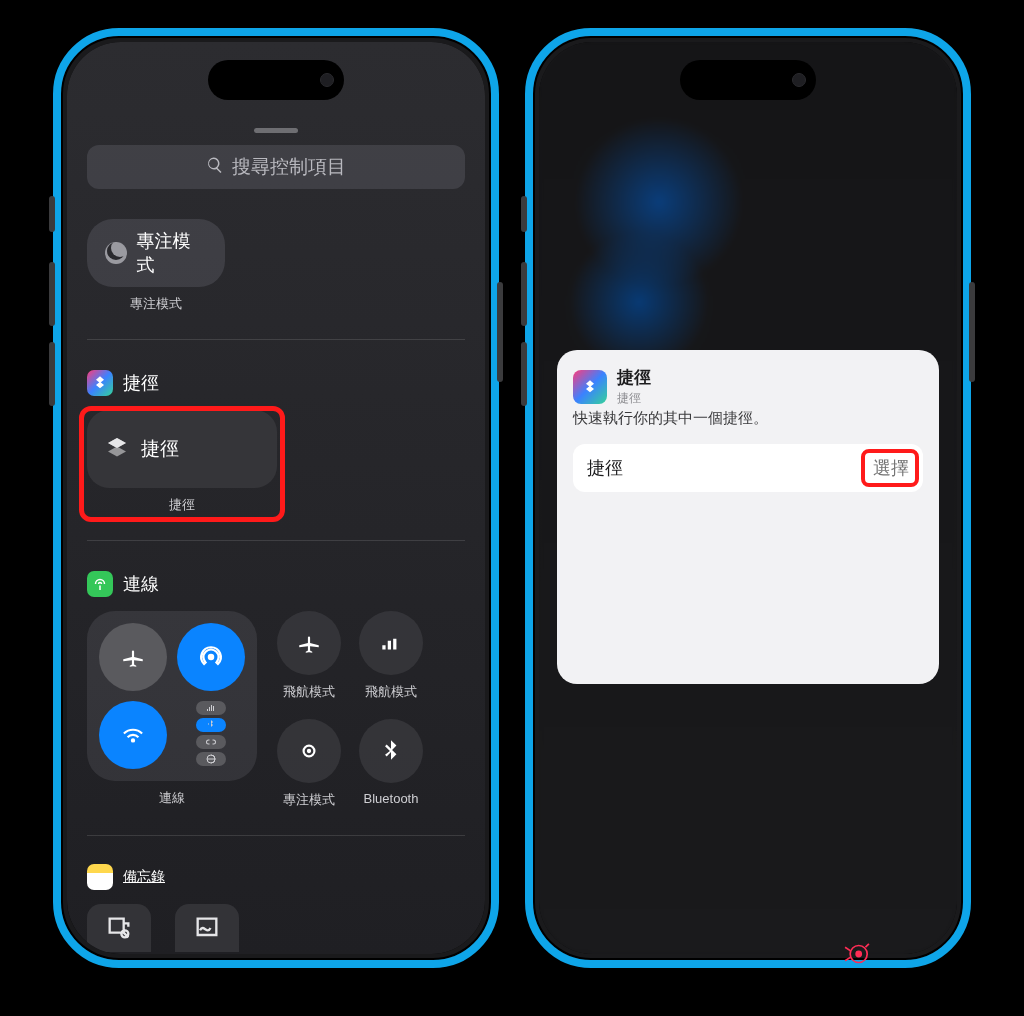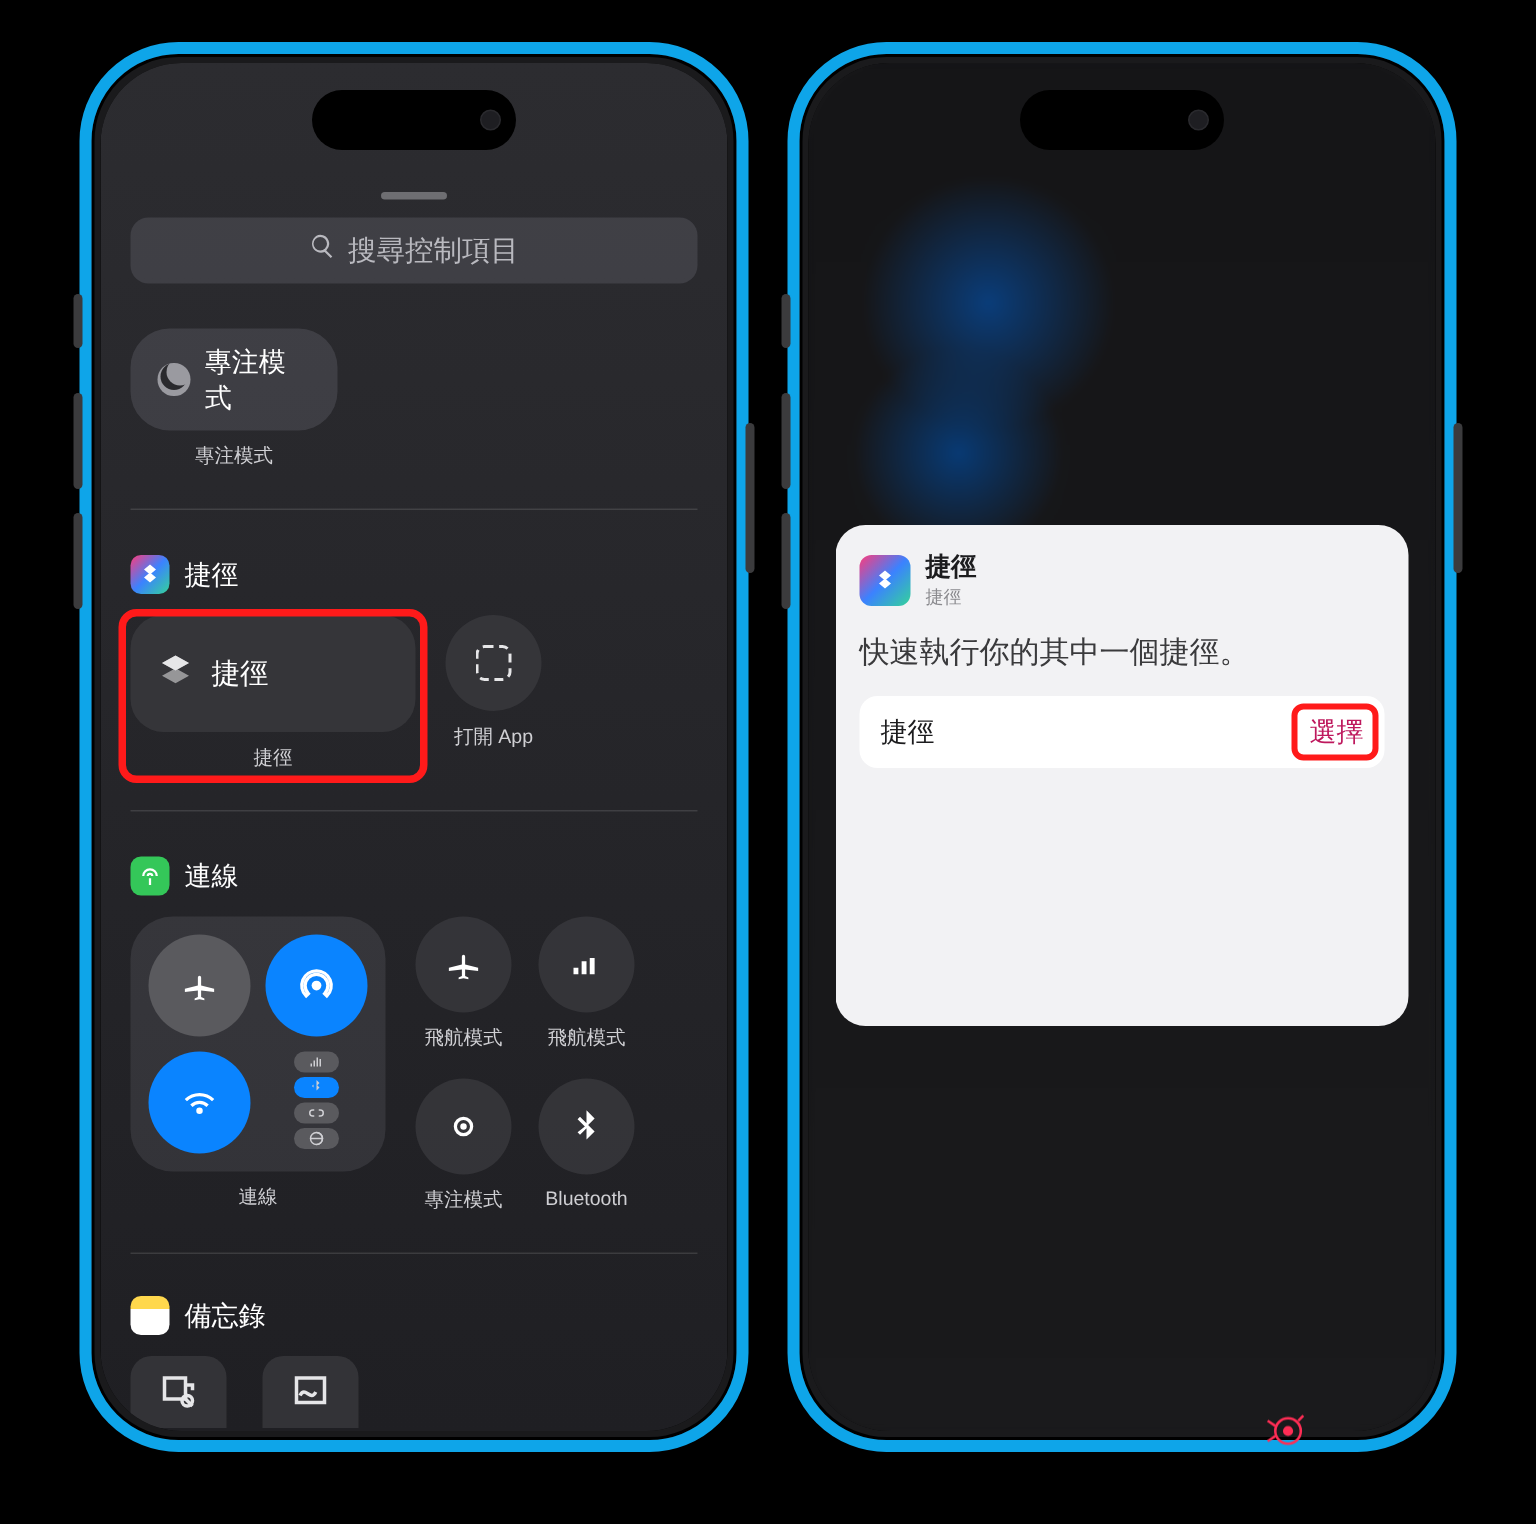--- a/index.html
+++ b/index.html
@@ -116,21 +116,21 @@
   .bubble svg{width:26px;height:26px;fill:#fff;}
   .mini-stack{display:flex;flex-direction:column;align-items:center;gap:3px;}
   .mini-stack .mini{width:30px;height:14px;border-radius:8px;background:#5a5a5e;display:flex;align-items:center;justify-content:center;}
   .mini svg{width:12px;height:12px;fill:#cfcfd3;}
 
   .conn-singles{display:grid;grid-template-columns:1fr 1fr;gap:18px;}
   .single{display:flex;flex-direction:column;align-items:center;gap:8px;}
   .single .bubble{width:64px;height:64px;background:rgba(60,60,64,.7);}
   .single .lbl{font-size:13px;color:#cfcfd3;}
 
-  .notes-head{display:flex;align-items:center;gap:10px;font-size:18px;margin:28px 0 14px;}
+  .notes-head{display:flex;align-items:center;gap:10px;font-size:14px;margin:28px 0 14px;text-decoration:underline;}
   .notes-icon{width:26px;height:26px;border-radius:7px;background:linear-gradient(180deg,#ffd84d 0 34%,#fff 34%);}
   .stub-row{display:flex;gap:24px;}
   .stub{width:64px;height:48px;border-radius:14px 14px 0 0;background:rgba(60,60,64,.7);display:flex;align-items:center;justify-content:center;}
   .stub svg{width:28px;height:28px;fill:#e6e6e8;}
 
   
   .screenR{
     position:absolute;inset:0;
     background:radial-gradient(120px 120px at 120px 160px,#0a3d7a 0%,transparent 70%),
                radial-gradient(100px 100px at 100px 260px,#083a74 0%,transparent 70%),
@@ -140,27 +140,27 @@
   .screenR .blurlayer{position:absolute;inset:0;backdrop-filter:blur(2px);}
   .card{
     position:absolute;left:18px;right:18px;top:308px;height:334px;
     background:#f2f2f4;border-radius:20px;padding:16px 16px;
     color:#1c1c1e;
   }
   .card-head{display:flex;align-items:center;gap:10px;}
   .card-head .shortcuts-app-icon{width:34px;height:34px;border-radius:8px;}
   .card-head .ttl{font-size:17px;font-weight:600;}
   .card-head .sub{font-size:12px;color:#8a8a8e;margin-top:1px;}
-  .card-desc{font-size:20px;color:#3a3a3c;margin-top:14px;}
+  .card-desc{font-size:15px;color:#3a3a3c;margin-top:2px;}
   .card-row{
     margin-top:16px;background:#fff;border-radius:12px;height:48px;
     display:flex;align-items:center;justify-content:space-between;padding:0 14px;
     font-size:18px;
   }
-  .select-btn{color:#be185d;font-size:18px;}
+  .select-btn{color:#737373;font-size:18px;}
 
   
   .watermark{
     position:absolute;right:150px;bottom:38px;color:#ff2d55;
     font-size:28px;font-weight:600;display:flex;align-items:center;gap:8px;
     text-shadow:0 0 2px rgba(0,0,0,.4);
     font-family:"PingFang TC","Microsoft JhengHei",sans-serif;
   }
   .watermark .sub{display:block;font-size:12px;color:#ff7a99;font-weight:400;letter-spacing:.5px;}
   .wm-icon svg{width:34px;height:34px;stroke:#ff2d55;fill:none;stroke-width:2;}
@@ -221,26 +221,20 @@
                   <svg class="layers-ico" viewBox="0 0 24 24" fill="#e6e6e8">
                       <path d="M12 3l9 5-9 5-9-5 9-5zm0 8.5l9 5-9 5-9-5 9-5z" opacity=".55"></path>
                       <path d="M12 3l9 5-9 5-9-5 9-5z"></path>
                     </svg>
                 </span>
                 <span>捷徑</span>
               </div>
               <div class="caption">捷徑</div>
             </div>
 
-            <div class="tile-wrap">
-              <div class="tile-sm">
-                <span class="dashed-sq"></span>
-              </div>
-              <div class="caption">打開 App</div>
-            </div>
           </div>
 
           <div class="hl-red" style="left:-8px;top:36px;width:206px;height:116px"></div>
         </div>
 
         <div class="divider"></div>
 
         <div class="section">
           <div class="conn-head">
             <span class="antenna-badge">

